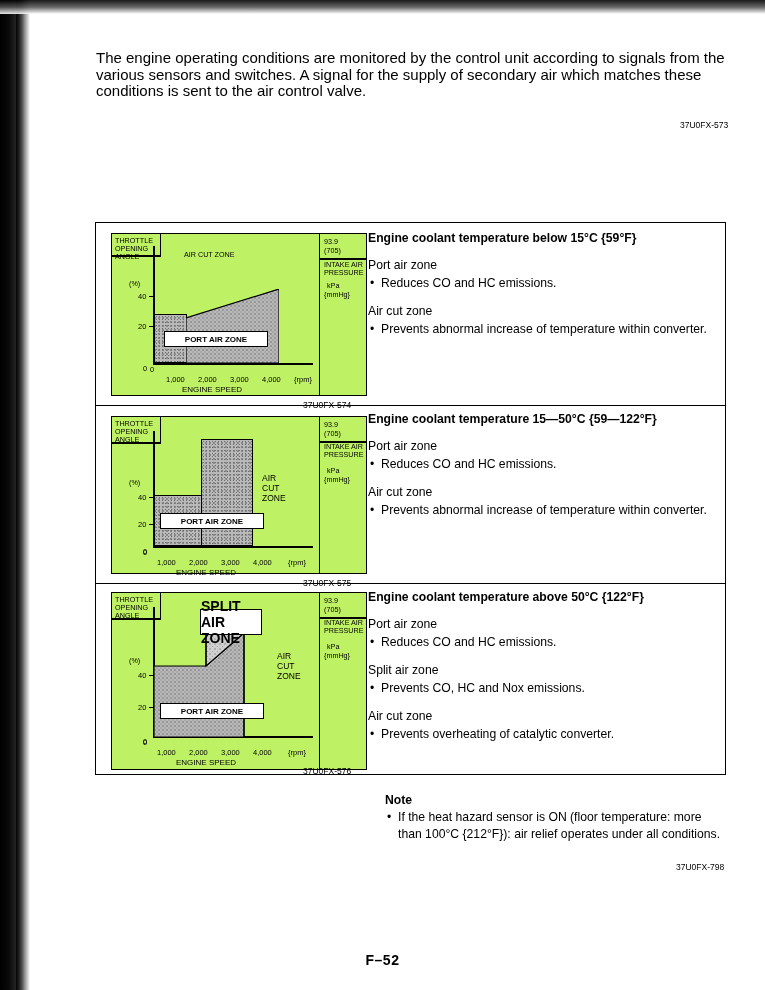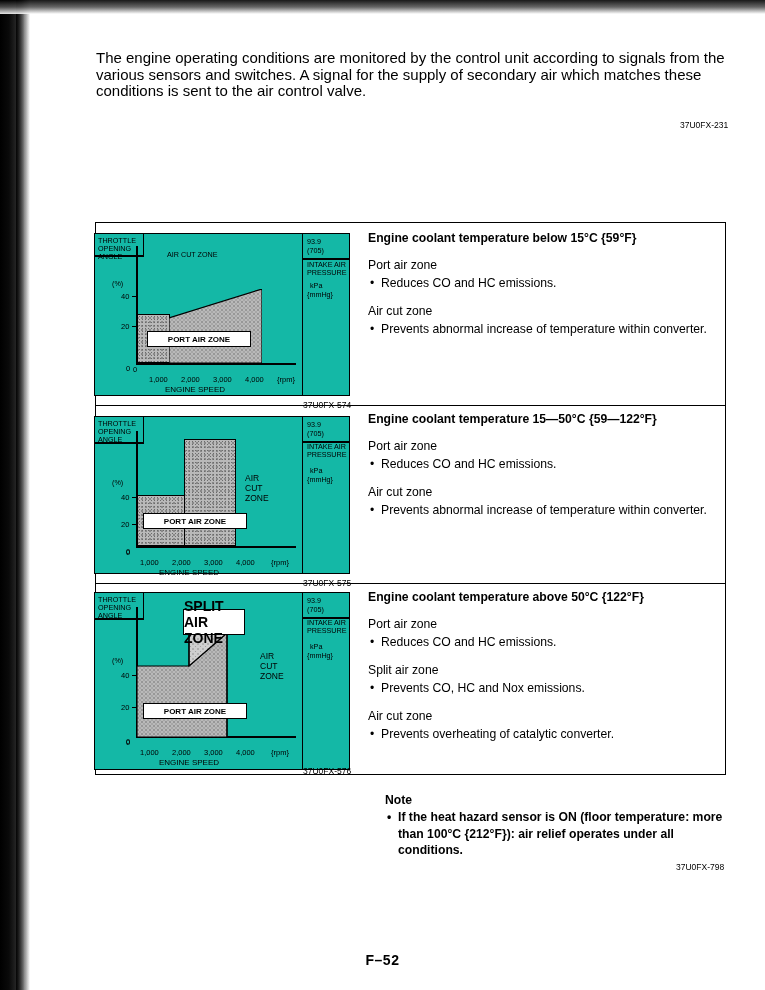--- a/index.html
+++ b/index.html
@@ -60,25 +60,25 @@
     position: absolute;
     left: 95px; top: 222px;
     width: 631px; height: 553px;
     border: 1.5px solid #000;
     box-sizing: border-box;
   }
 
   
   .fig {
     position: absolute;
-    left: 94px;
+    left: 111px;
     width: 256px;
     border: 1px solid #000;
     box-sizing: border-box;
-    background: #14b8a6;
+    background: #bef264;
   }
   .fig1 { top: 233px; height: 163px; }
   .fig2 { top: 416px; height: 158px; }
   .fig3 { top: 592px; height: 178px; }
 
   .figcode {
     position: absolute;
     left: 303px;
     font-size: 8.5px;
   }
@@ -197,21 +197,21 @@
     font-size: 12.2px;
     font-weight: bold;
     margin-bottom: 2px;
   }
   .note ul {
     margin: 0; padding-left: 13px; list-style: none;
   }
   .note li {
     font-size: 12.2px;
     line-height: 16.5px;
-    font-weight: bold;
+    font-weight: normal;
     position: relative;
   }
   .note li:before {
     content: "\2022";
     position: absolute;
     left: -11px; top: 0;
   }
   .code-577 {
     position: absolute;
     left: 676px; top: 862px;
@@ -230,21 +230,21 @@
 </head>
 <body>
 
 <div class="scan-edge"></div>
 <div class="scan-edge2"></div>
 <div class="scan-top"></div>
 
 <div class="op-block">
   <div class="op-text">The engine operating conditions are monitored by the control unit according to signals from the various sensors and switches.  A signal for the supply of secondary air which matches these conditions is sent to the air control valve.</div>
 </div>
-<div class="code-573">37U0FX-231</div>
+<div class="code-573">37U0FX-573</div>
 
 <div class="frame"></div>
 <div class="divider" style="top:405px;"></div>
 <div class="divider" style="top:583px;"></div>
 
 <div class="fig fig1">
   <div class="g-label" style="left:3px; top:3px;">THROTTLE
 OPENING
 ANGLE</div>
   <div class="vline" style="left:48px; top:0; height:22px;"></div>

